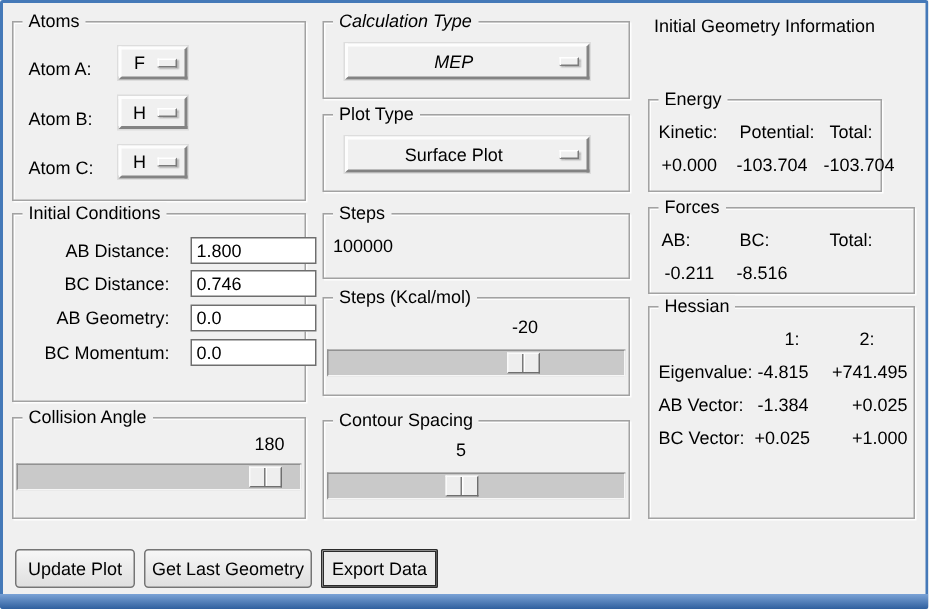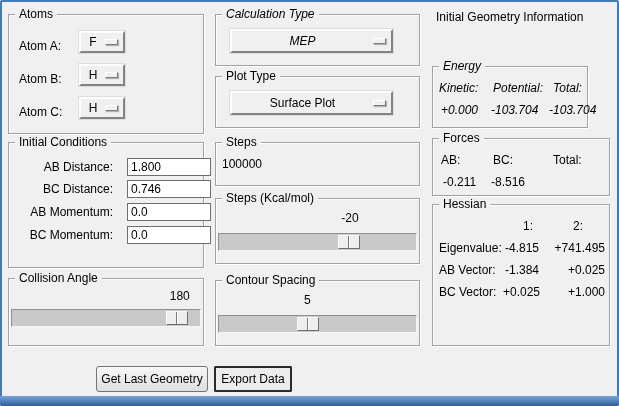--- a/index.html
+++ b/index.html
@@ -154,21 +154,21 @@
     <span class="legend">Initial Conditions</span>
     <div class="icrow" style="top:14px;">
       <span class="lab">AB Distance:</span>
       <input class="entry" value="1.800" style="">
     </div>
     <div class="icrow" style="top:36px;">
       <span class="lab">BC Distance:</span>
       <input class="entry" value="0.746" style="">
     </div>
     <div class="icrow" style="top:59px;">
-      <span class="lab">AB Momentum:</span>
+      <span class="lab">AB Geometry:</span>
       <input class="entry" value="0.0" style="">
     </div>
     <div class="icrow" style="top:82px;">
       <span class="lab">BC Momentum:</span>
       <input class="entry" value="0.0" style="">
     </div>
   </div>
 
   <div class="group" style="left:8px; top:278px; width:196px; height:68px;">
     <span class="legend">Collision Angle</span>
@@ -210,21 +210,21 @@
   <div class="group" style="left:215px; top:280px; width:205px; height:66px;">
     <span class="legend">Contour Spacing</span>
     <span class="slider-value" style="left:45%; top:12px;">5</span>
     <div class="track" style="top:34px;">
       <div class="thumb" style="left:45%;"></div>
     </div>
   </div>
 
   <span class="cell" style="left:436px; top:10px;">Initial Geometry Information</span>
 
-  <div class="group" style="left:432px; top:66px; width:156px; height:62px;font-style:italic;">
+  <div class="group" style="left:432px; top:66px; width:156px; height:62px;">
     <span class="legend">Energy</span>
     <span class="cell" style="left:6px; top:14px;">Kinetic:</span>
     <span class="cell" style="left:60px; top:14px;">Potential:</span>
     <span class="cell" style="left:120px; top:14px;">Total:</span>
     <span class="cell" style="left:8px; top:36px;">+0.000</span>
     <span class="cell" style="left:58px; top:36px;">-103.704</span>
     <span class="cell" style="left:116px; top:36px;">-103.704</span>
   </div>
 
   <div class="group" style="left:432px; top:138px; width:178px; height:58px;">
@@ -250,17 +250,18 @@
       <span class="hv1">-1.384</span>
       <span class="hv2">+0.025</span>
     </div>
     <div class="hrow" style="top:80px;">
       <span class="hlabel">BC Vector:</span>
       <span class="hv1">+0.025</span>
       <span class="hv2">+1.000</span>
     </div>
   </div>
 
+  <button class="btn" style="left:10px; top:366px; width:80px; height:26px;">Update Plot</button>
   <button class="btn" style="left:96px; top:366px; width:112px; height:26px;">Get Last Geometry</button>
   <button class="btn focused" style="left:214px; top:366px; width:78px; height:26px;">Export Data</button>
 
   <div class="bottom-band"></div>
 </div>
 
 </body></html>

